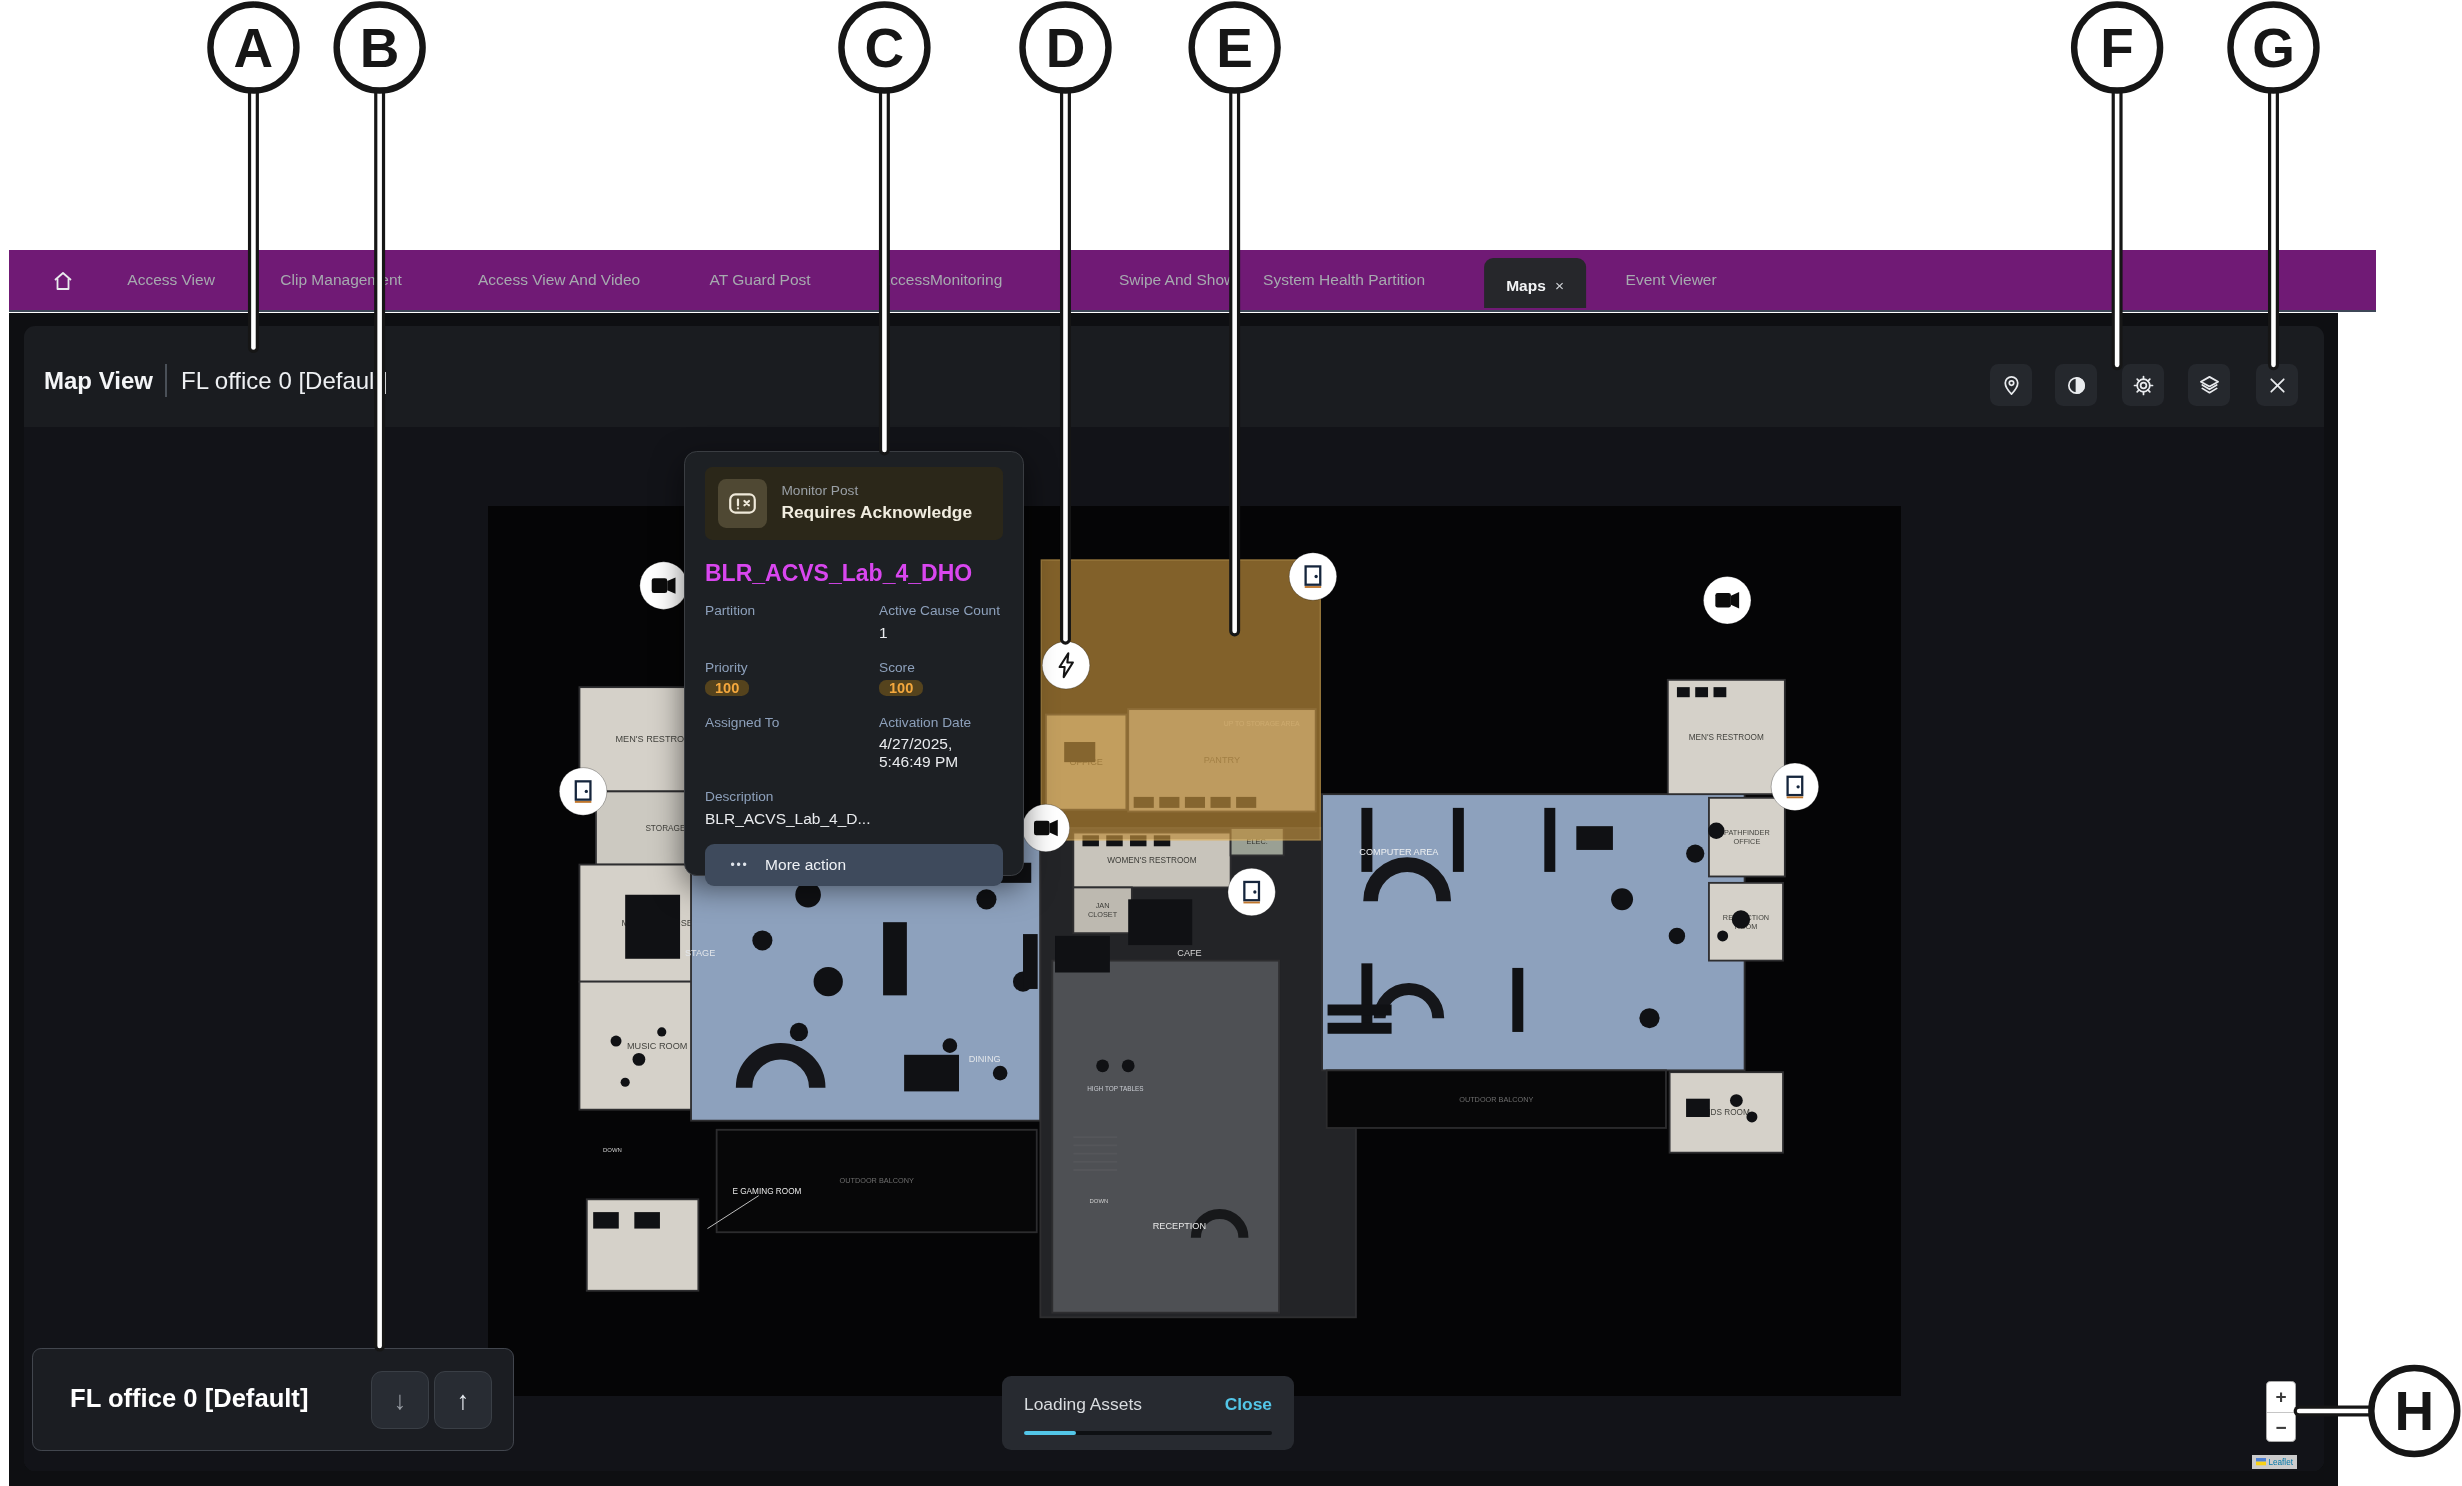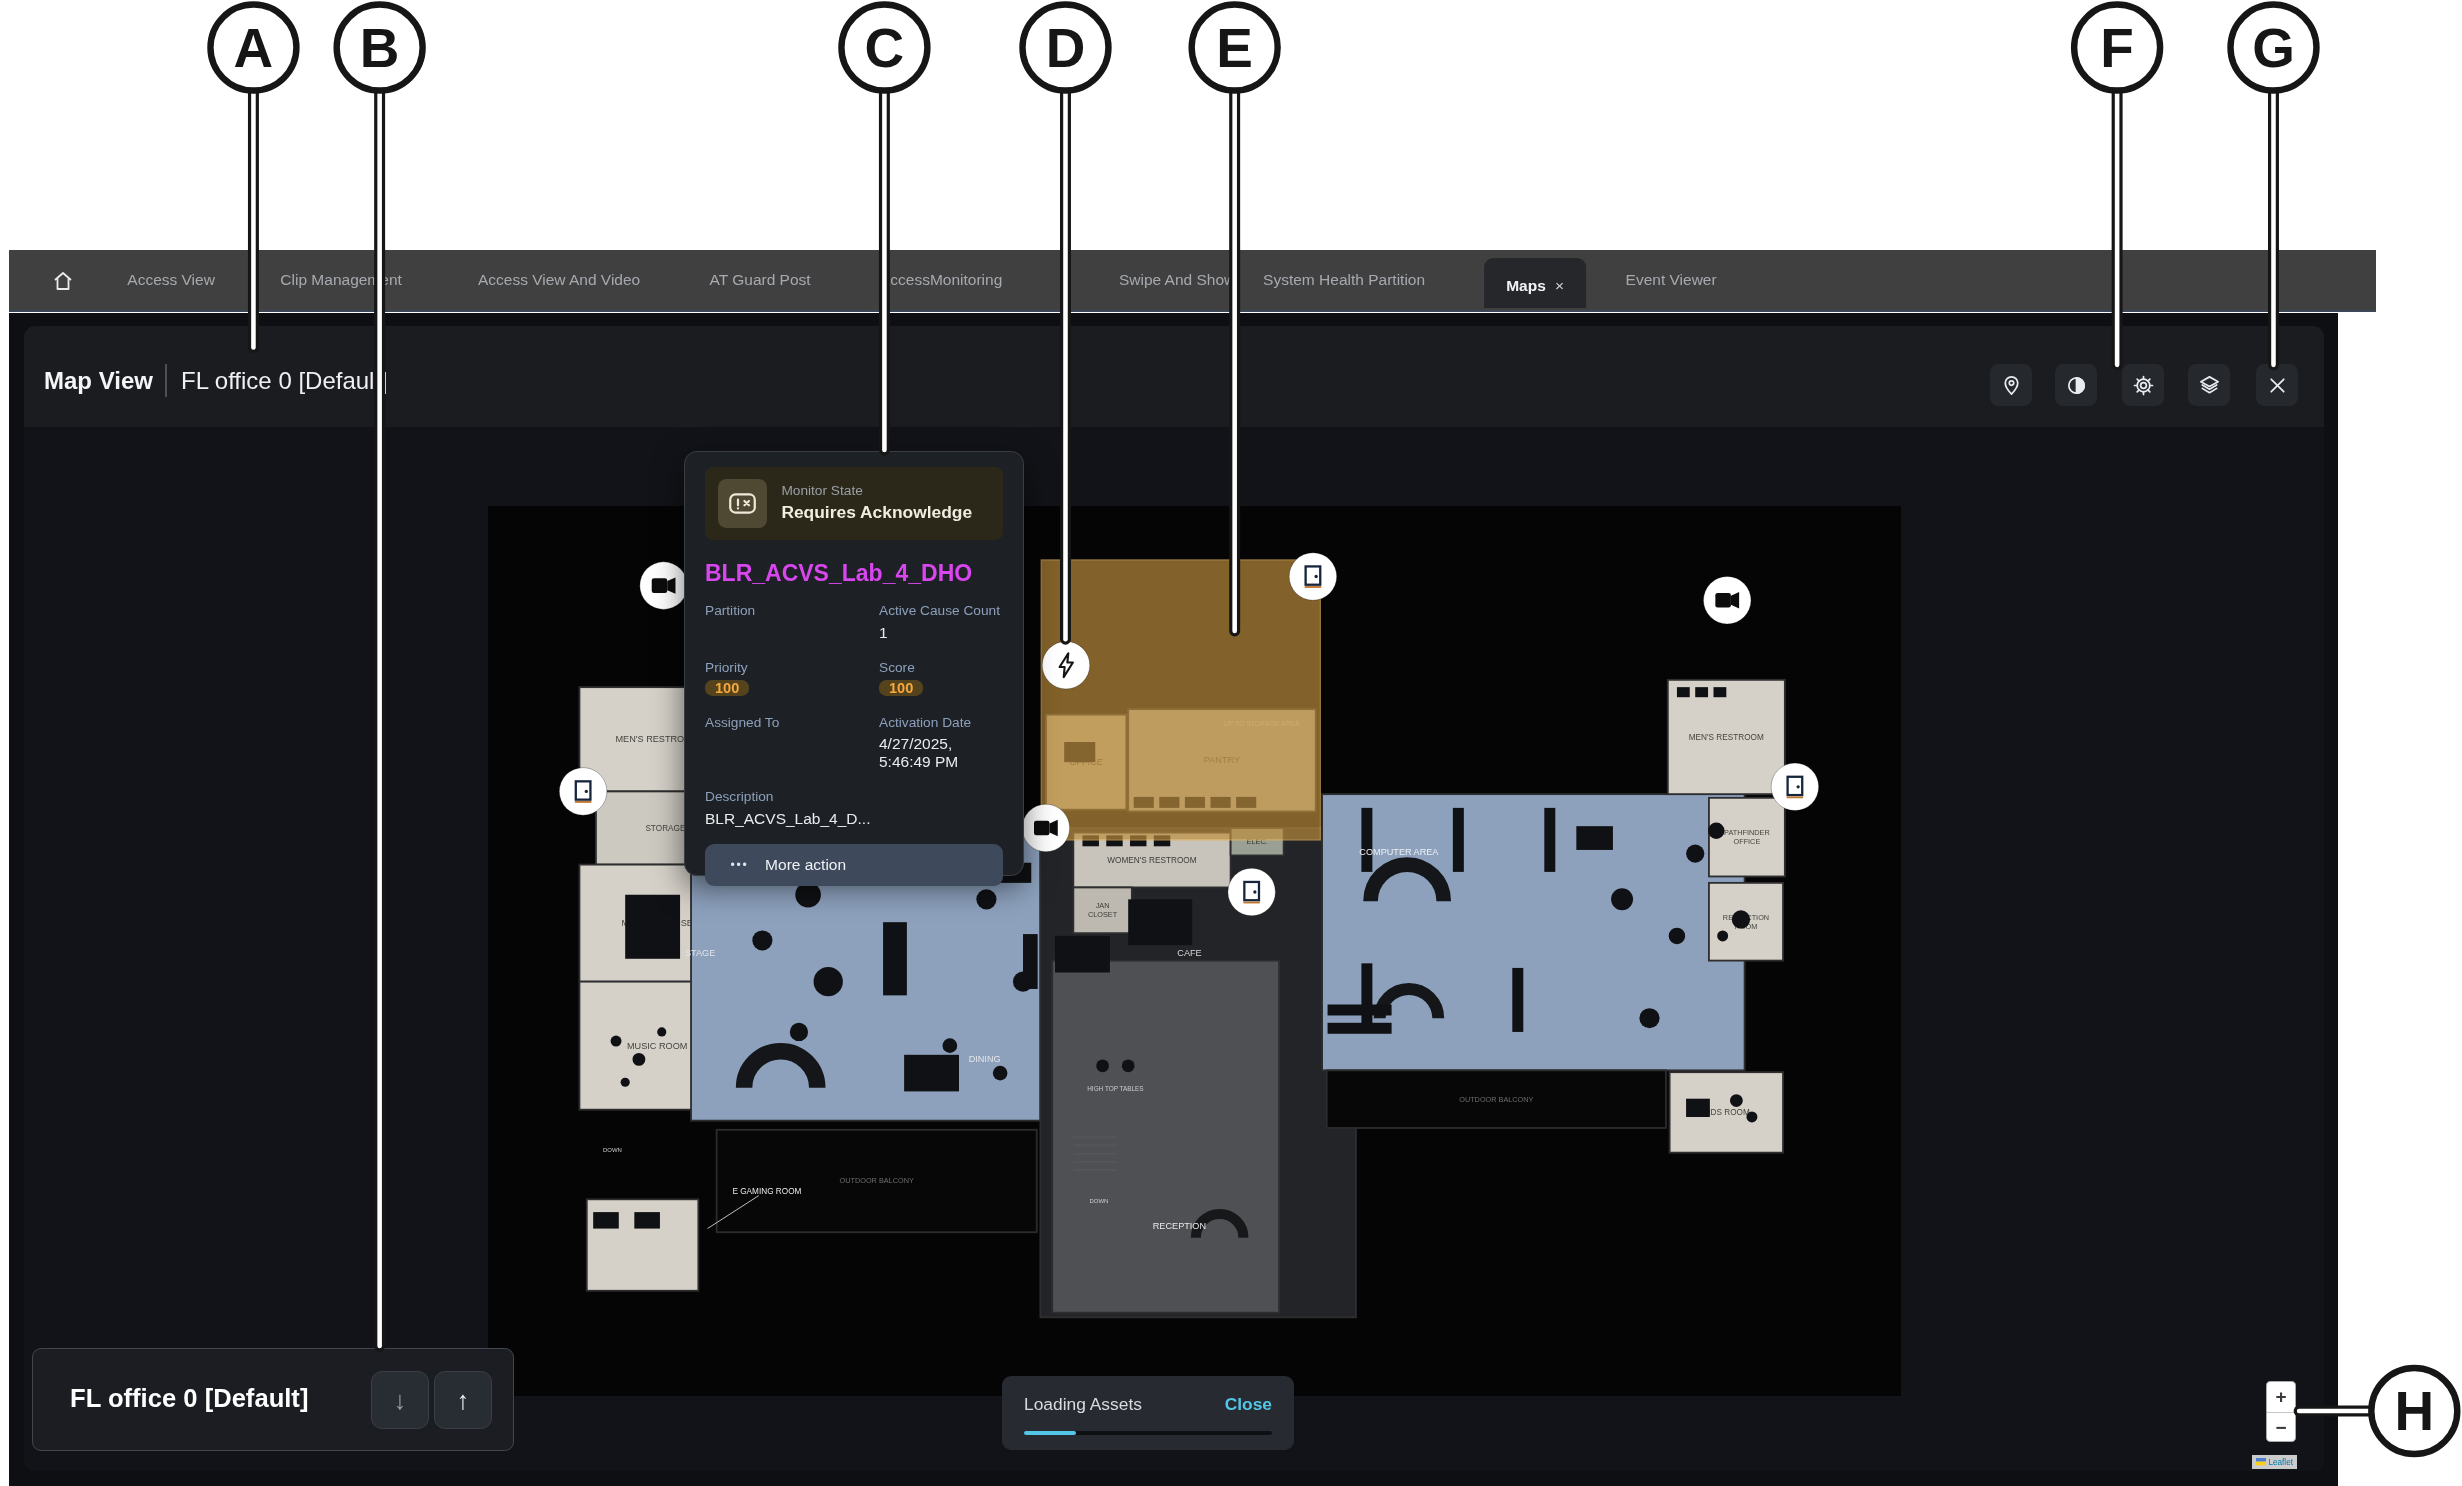--- a/index.html
+++ b/index.html
@@ -1,21 +1,21 @@
 <!DOCTYPE html>
 <html style="font-size:14.6px"><head>
 <meta charset="utf-8">
 <style>
   html,body{margin:0;padding:0;background:#ffffff;}
   #page{position:relative;width:2462px;height:1486px;background:#ffffff;overflow:hidden;
         font-family:"Liberation Sans",sans-serif;}
   .abs{position:absolute;}
 
   
-  #tabbar{left:9.1px;top:250px;width:2367px;height:60px;background:#404040;
+  #tabbar{left:9.1px;top:250px;width:2367px;height:60px;background:#701a75;
           border-bottom:2.7px solid #3e4757;}
   .tab{position:absolute;top:0;height:60px;line-height:60px;transform:translateX(-50%);
        color:#a6aaaf;font-size:15.5px;white-space:nowrap;cursor:pointer;}
   .tab.active{top:8px;height:50px;line-height:55px;background:#26272b;color:#f2f3f5;
        border-radius:9.1px 9.1px 0 0;padding:0 22px;font-weight:bold;}
   .tab .close-x{margin-left:9.1px;color:#cfd2d6;font-weight:normal;}
 
   
   #winbody{left:9.1px;top:313px;width:2329px;height:1174px;background:#0e0f12;}
   #panel{left:24px;top:326px;width:2300px;height:1145px;background:#1a1c20;border-radius:11px;}
@@ -370,21 +370,21 @@
     <div id="card-banner">
       <div id="banner-tile">
         <svg width="31" height="31" viewBox="0 0 24 24" fill="none" stroke="#efe9da" stroke-width="1.7" stroke-linecap="round">
           <rect x="2.5" y="5" width="19" height="14" rx="4"></rect>
           <path d="M8.5 9 V13.4"></path>
             <circle cx="8.5" cy="15.8" r="0.9" fill="#efe9da" stroke="none"></circle>
           <path d="M13.5 10 L17 13.4 M17 10 L13.5 13.4"></path>
         </svg>
       </div>
       <div id="banner-texts">
-        <div id="monitor-state-label">Monitor State</div>
+        <div id="monitor-state-label">Monitor Post</div>
         <div id="monitor-state-value">Requires Acknowledge</div>
       </div>
     </div>
     <div id="card-title">BLR_ACVS_Lab_4_DHO</div>
     <div id="card-grid">
         <div>
           <div class="fieldlbl">Partition</div>
           <div class="fieldval"></div>
         </div>
         <div>

